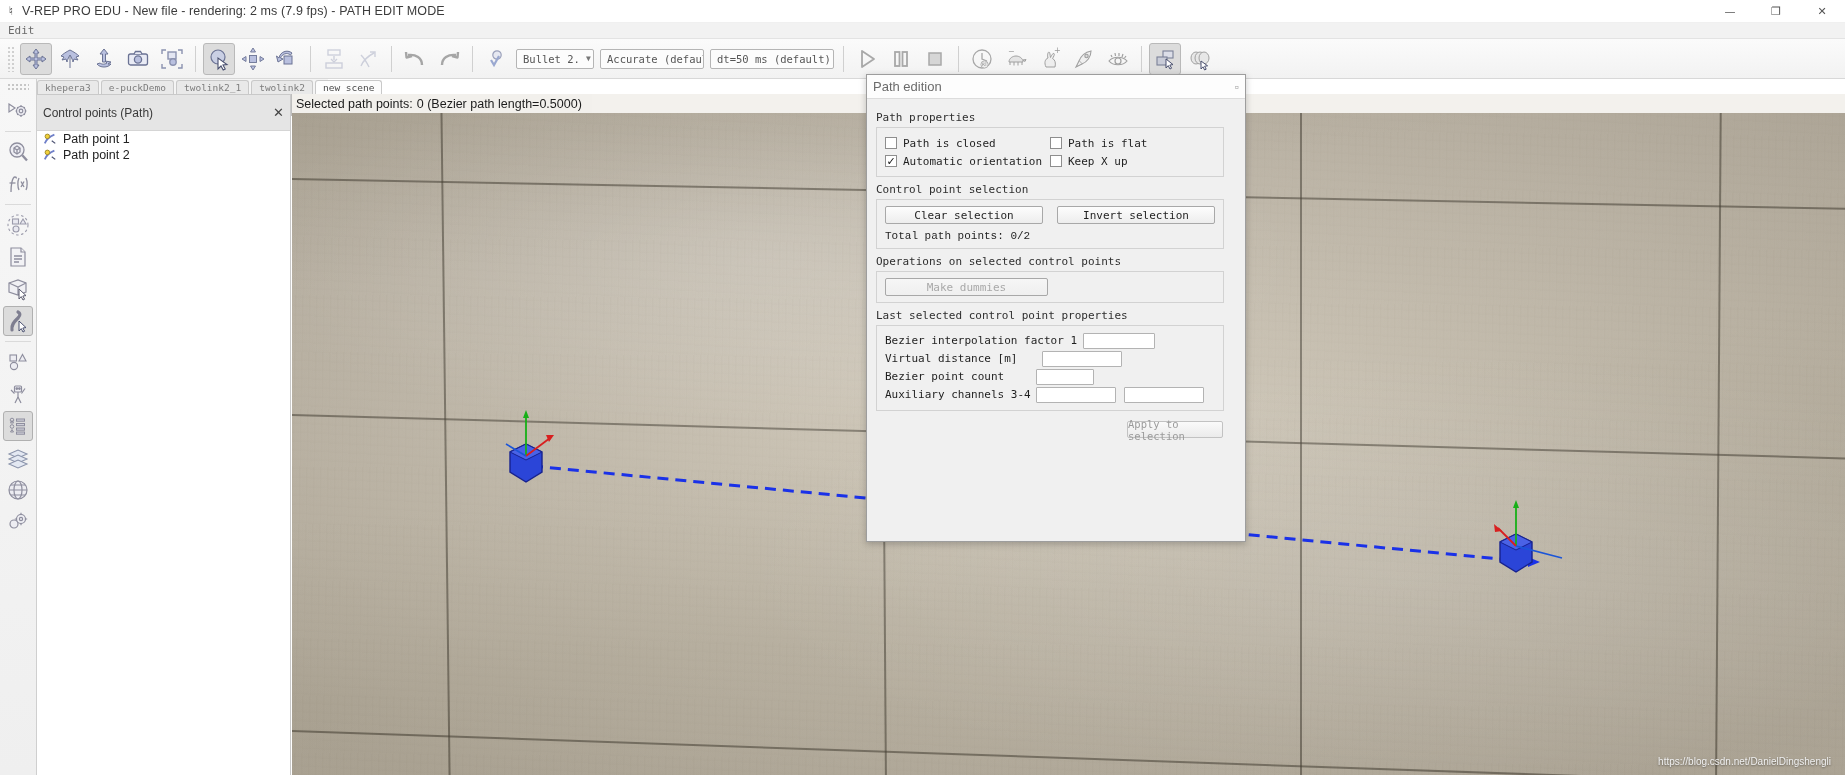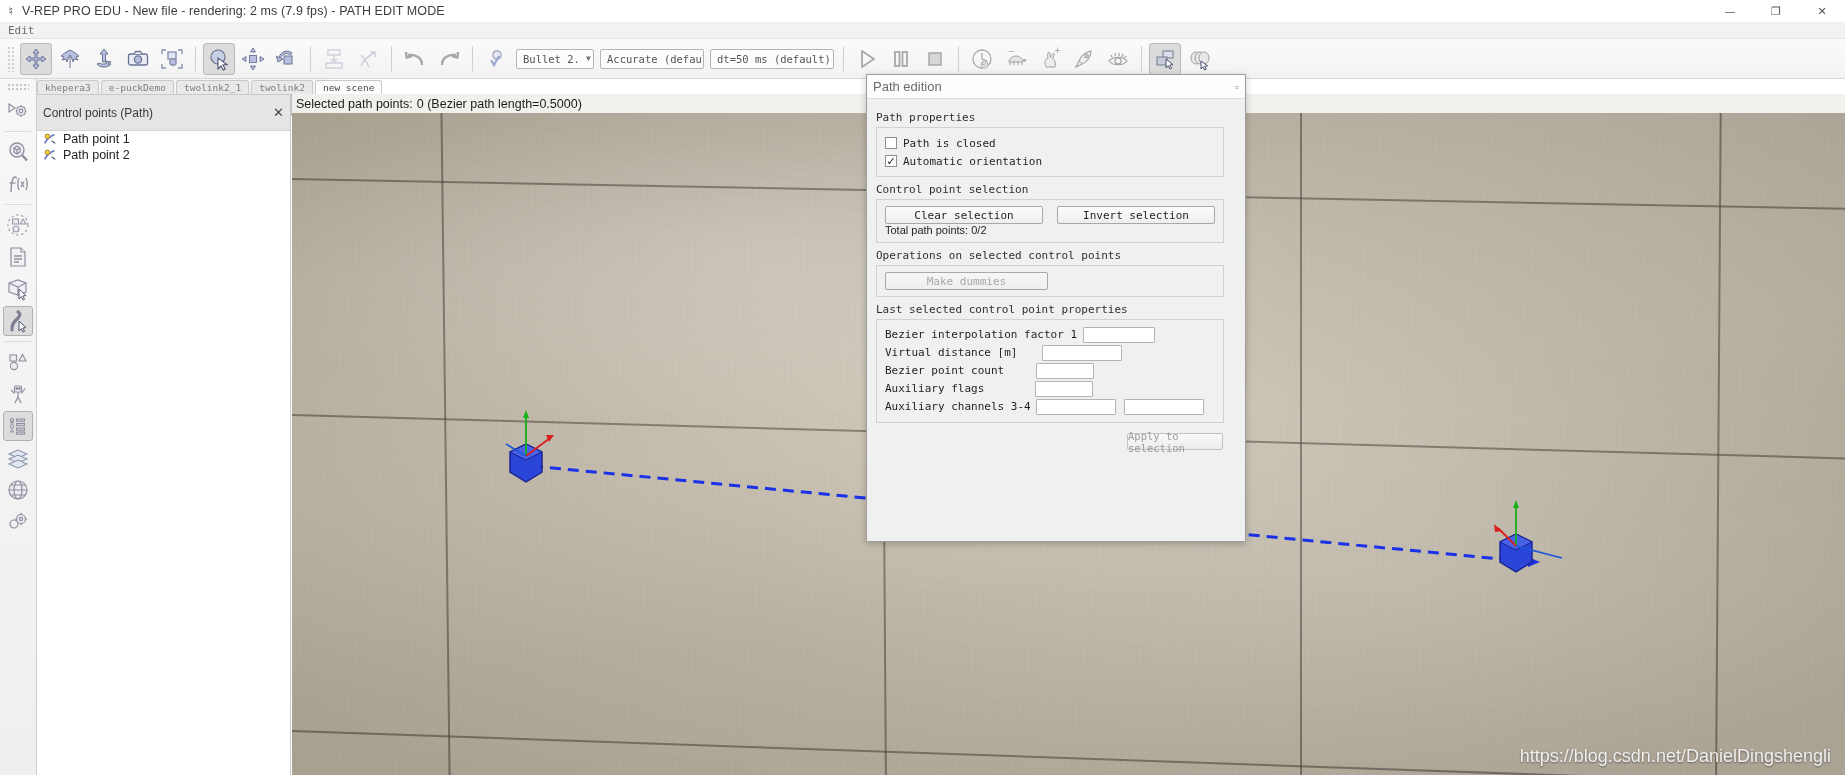--- a/index.html
+++ b/index.html
@@ -175,21 +175,21 @@
   }
   .statusbar .sb-right {
     font-size: 12.5px; color: #1c1c1c; height: 19px; display: flex; align-items: center;
     background: #f2f0ec; padding-right: 10px;
   }
   .statusband {
     position: absolute; left: 0; top: 0; width: 1553px; height: 19px; background: #f3f1ed;
   }
   .watermark {
     position: absolute; right: 14px; bottom: 8px;
-    font-size: 18px; color: #f0f0f0; text-shadow: 0 1px 2px rgba(0,0,0,.45);
+    font-size: 10px; color: #f0f0f0; text-shadow: 0 1px 2px rgba(0,0,0,.45);
   }
 
   
   .dialog {
     position: absolute; left: 866px; top: 74px; width: 380px; height: 468px;
     background: #f0f0f0; border: 1px solid #9d9d9d;
     box-shadow: 0 2px 7px rgba(0,0,0,.22);
   }
   .dlg-title {
     height: 24px; background: #fdfdfd; border-bottom: 1px solid #dcdcdc;
@@ -220,21 +220,22 @@
   .btnrow { display: flex; gap: 14px; }
   .dbtn {
     flex: 1; height: 18px; background: linear-gradient(#fdfdfd, #ededed);
     border: 1px solid #a8a8a8; border-radius: 2px;
     display: flex; align-items: center; justify-content: center;
     font-family: "DejaVu Sans Mono", monospace; font-size: 11px; color: #1f1f1f;
   }
   .dbtn.disabled { color: #a9a9a9; background: linear-gradient(#f6f6f6,#efefef); }
   .dbtn.sm { flex: none; width: 163px; }
   .totaltxt {
-    font-family: Liberation Sans, sans-serif; font-size: 11px; color: #1f1f1f;
+    font-family: Liberation Mono, monospace; font-size: 11px; color: #1f1f1f;
+    margin-top: 6px;
   }
   .fieldrow {
     display: flex; align-items: center; height: 17px; gap: 0px; margin-bottom: 1px;
   }
   .fieldrow .flabel {
     font-family: "DejaVu Sans Mono", monospace; font-size: 11px; color: #1f1f1f;
     white-space: nowrap;
   }
   .inp {
     height: 16px; background: #fff; border: 1px solid #b3b3b3; border-radius: 1px;
@@ -739,20 +740,30 @@
           <div class="cbcol">
             <div class="cb">
               <span class="box"></span>
               <span>Path is closed</span>
             </div>
             <div class="cb">
               <span class="box">✓</span>
               <span>Automatic orientation</span>
             </div>
           </div>
+          <div class="cbcol">
+            <div class="cb">
+              <span class="box"></span>
+              <span>Path is flat</span>
+            </div>
+            <div class="cb">
+              <span class="box"></span>
+              <span>Keep X up</span>
+            </div>
+          </div>
         </div>
       </div>
 
       <div class="grp-label">Control point selection</div>
       <div class="grp-box">
         <div class="btnrow">
           <div class="dbtn">Clear selection</div>
           <div class="dbtn">Invert selection</div>
         </div>
         <div class="totaltxt">Total path points: 0/2</div>
@@ -774,24 +785,20 @@
         </div>
         <div class="fieldrow">
           <span class="flabel">Virtual distance [m]</span>
           <span class="inp w80" style="margin-left:25px"></span>
         </div>
         <div class="fieldrow">
           <span class="flabel">Bezier point count</span>
           <span class="inp w58" style="margin-left:32px"></span>
         </div>
         <div class="fieldrow">
-          <span class="flabel">Auxiliary flags</span>
-          <span class="inp w58" style="margin-left:51px"></span>
-        </div>
-        <div class="fieldrow">
           <span class="flabel">Auxiliary channels 3-4</span>
           <span class="inp w80" style="margin-left:5px"></span>
           <span class="inp w80" style="margin-left:8px"></span>
         </div>
       </div>
 
       <div class="applyrow">
         <div class="applybtn">Apply to selection</div>
       </div>
     </div>

